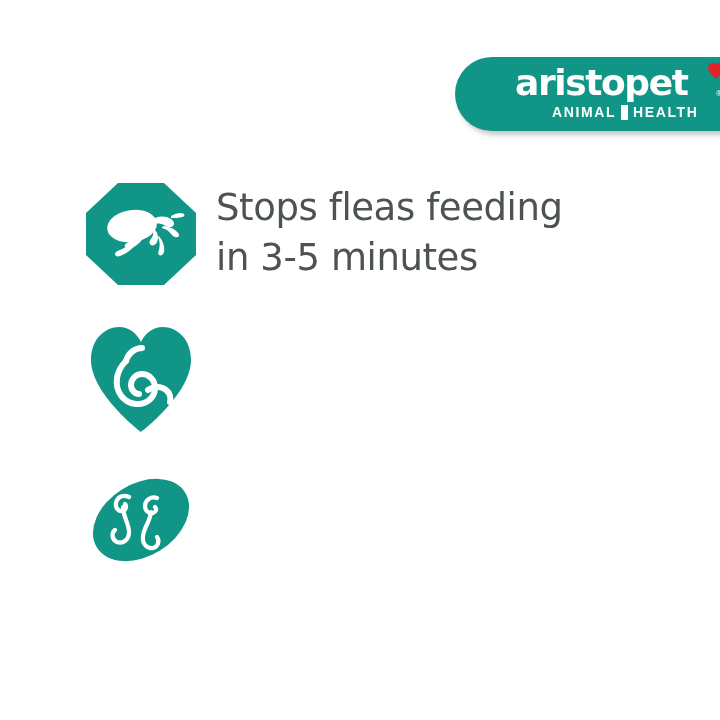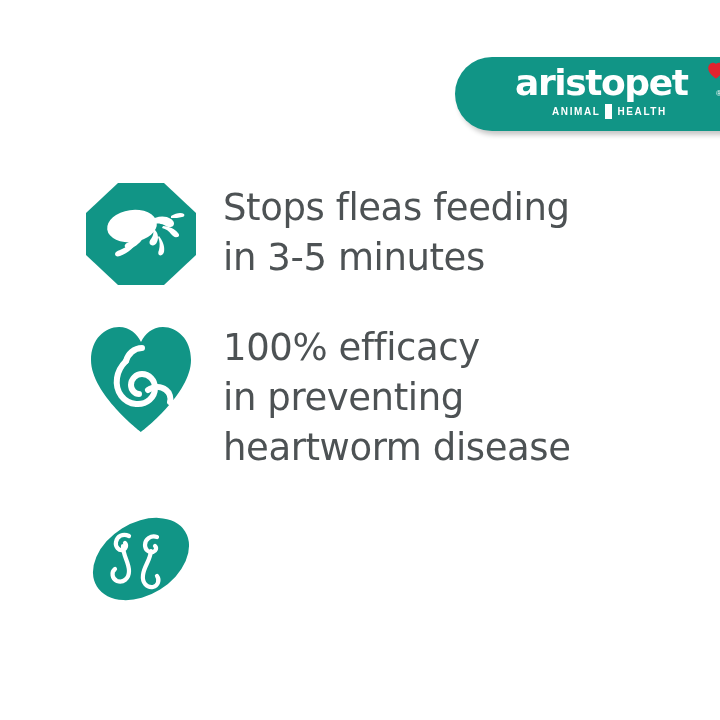--- a/index.html
+++ b/index.html
@@ -65,21 +65,21 @@
     position: absolute;
     left: 37px;
     top: 47px;
     display: flex;
     align-items: center;
     gap: 5px;
     white-space: nowrap;
   }
   .brand-sub span {
     font-family: "Liberation Sans", sans-serif;
-    font-size: 10px;
+    font-size: 14px;
     font-weight: bold;
     letter-spacing: 1.6px;
     color: #ffffff;
   }
   .brand-divider {
     display: inline-block;
     width: 7px;
     height: 15px;
     background: #ffffff;
   }
@@ -97,21 +97,21 @@
     margin-bottom: 32px;
   }
   .feature-icon {
     width: 112px;
     flex: 0 0 112px;
     display: flex;
     justify-content: center;
     align-items: flex-start;
   }
   .feature-text {
-    margin-left: 26px;
+    margin-left: 19px;
     font-family: "DejaVu Sans", sans-serif;
     font-size: 37px;
     line-height: 50px;
     color: #4d5254;
     letter-spacing: -0.4px;
     white-space: pre-line;
     padding-top: 1px;
   }
   .row-fleas { margin-bottom: 36px; }
   .row-heart { margin-bottom: 30px; }
@@ -160,23 +160,20 @@
     <div class="feature-icon">
       <svg width="112" height="112" viewBox="0 0 112 112">
         <path d="M56 110 C56 110 6 72 6 38 C6 17 20 5 34 5 C45 5 52 12 56 20 C60 12 67 5 78 5 C92 5 106 17 106 38 C106 72 56 110 56 110 Z" fill="#119586"></path>
         <g fill="none" stroke="#ffffff" stroke-width="6" stroke-linecap="round" stroke-linejoin="round">
           <path d="M57 26 c-8 0-14 6-16 13"></path>
           <path d="M41 39 c-4 4-8 10-9 17 c-2 14 7 25 19 26 c11 1 19-7 19-16 c0-8-6-14-13-14 c-6 0-11 5-11 11 c0 5 4 9 8 9"></path>
           <path d="M63 68 c6-4 13-4 18 0 c4 3 5 8 4 12"></path>
         </g>
       </svg>
     </div>
-    <div class="feature-text">100% efficacy
-in preventing
-heartworm disease</div>
   </div>
 
   <div class="feature-row">
     <div class="feature-icon">
       <svg width="112" height="112" viewBox="0 0 112 112">
         <ellipse cx="56" cy="56" rx="52" ry="36" fill="#119586" transform="rotate(-32 56 56)"></ellipse>
         <g fill="none" stroke="#ffffff" stroke-width="4.2" stroke-linecap="round" stroke-linejoin="round">
           <path d="M44 33 c-6-3-12 0-13 6 c-1 5 3 9 7 8 c3-1 4-5 2-7"></path>
           <path d="M38 43 c0 10 6 16 6 25 c0 8-6 12-12 10 c-5-2-6-9-2-12"></path>
           <path d="M72 34 c-6-2-12 2-12 8 c0 5 4 8 8 7 c3-1 4-4 2-6"></path>

